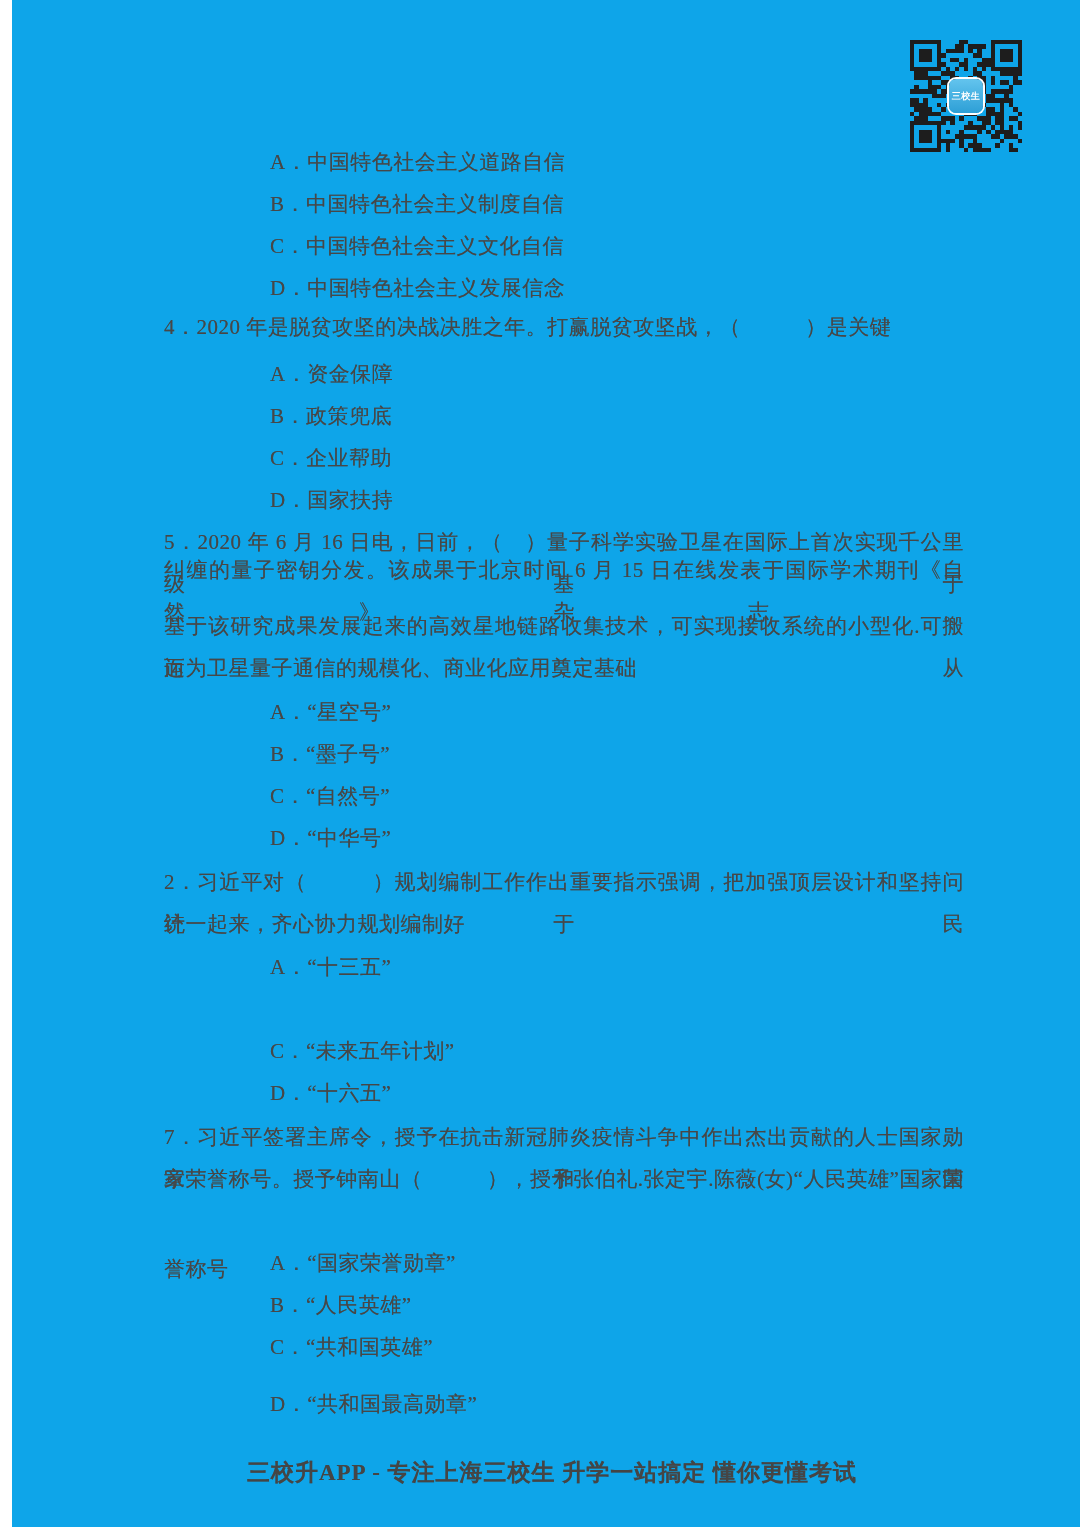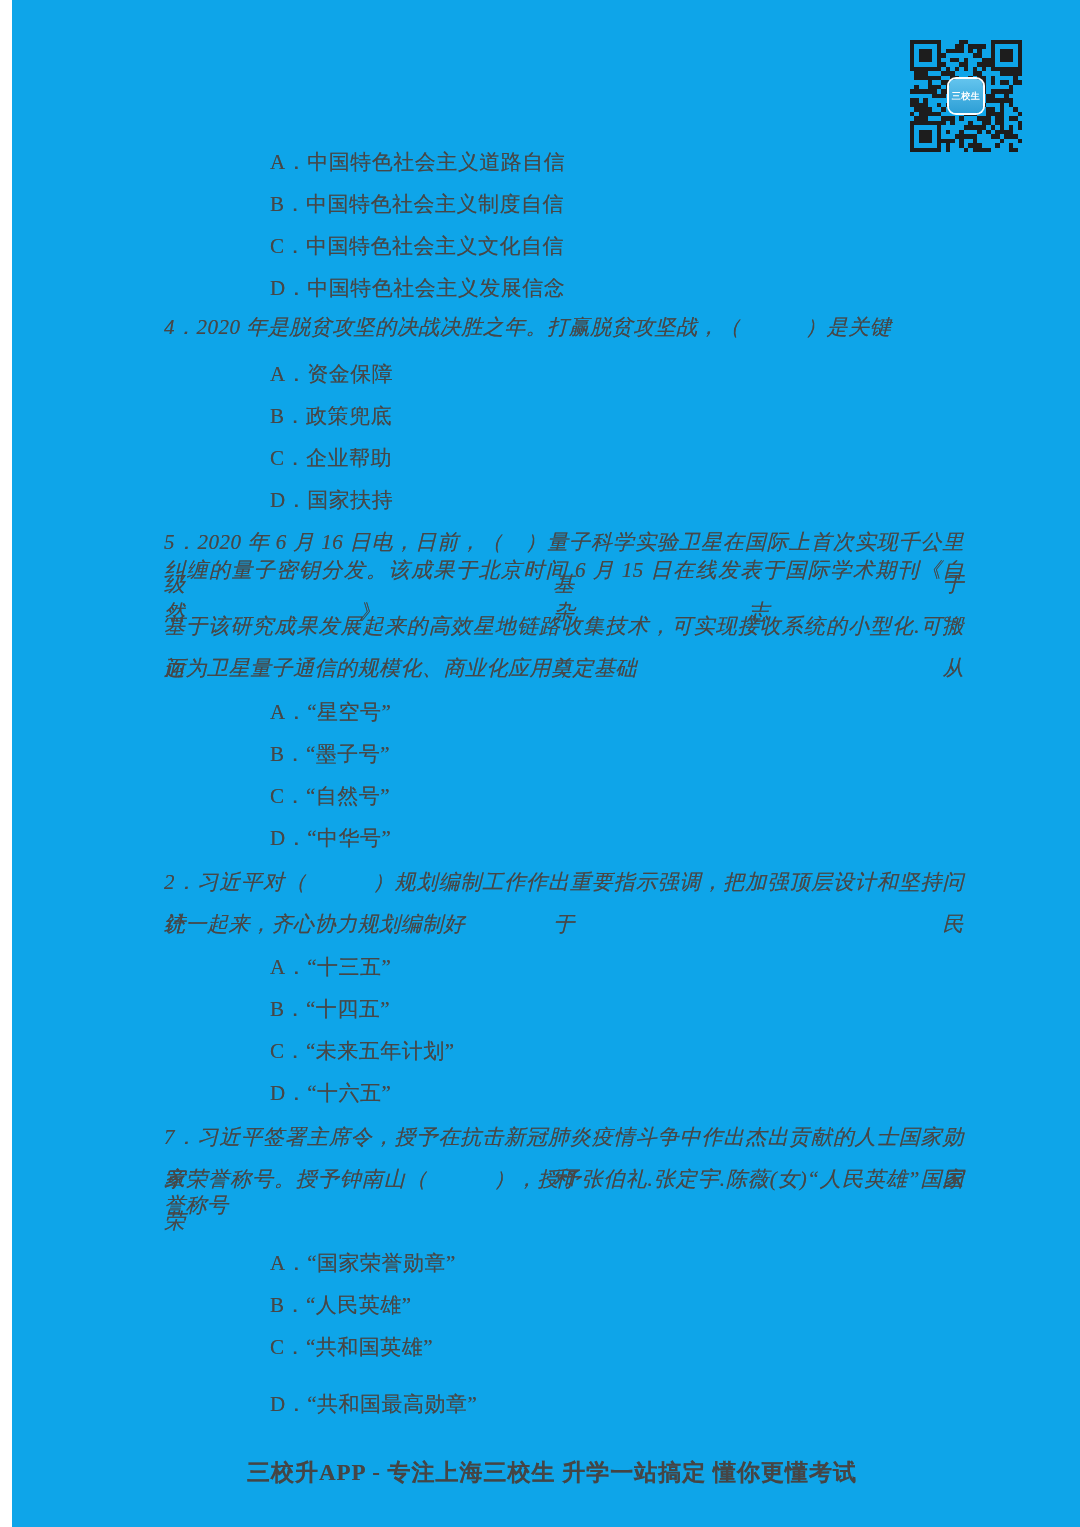--- a/index.html
+++ b/index.html
@@ -19,21 +19,20 @@
     font-size: 21px;
     color: #474747;
     text-shadow: 0 0 0.6px rgba(70,70,70,0.65);
     letter-spacing: 0.5px;
   }
   .stem {
     left: 152px;
     width: 800px;
     text-align: justify;
     text-align-last: justify;
-    font-style: italic;
   }
   .stem.last {
     text-align-last: left;
   }
   .option {
     left: 258px;
     width: 700px;
     white-space: pre;
   }
   .footer {
@@ -416,27 +415,26 @@
   <div class="line stem" style="top:605px">基于该研究成果发展起来的高效星地链路收集技术，可实现接收系统的小型化.可搬运，从</div>
   <div class="line stem last" style="top:647px">而为卫星量子通信的规模化、商业化应用奠定基础</div>
   <div class="line option" style="top:691px">A．“星空号”</div>
   <div class="line option" style="top:733px">B．“墨子号”</div>
   <div class="line option" style="top:775px">C．“自然号”</div>
   <div class="line option" style="top:817px">D．“中华号”</div>
 
   <div class="line stem" style="top:861px">2．习近平对（　　　）规划编制工作作出重要指示强调，把加强顶层设计和坚持问计于民</div>
   <div class="line stem last" style="top:903px">统一起来，齐心协力规划编制好</div>
   <div class="line option" style="top:946px">A．“十三五”</div>
-  <div class="line option" style="top:988px">B．“十四五”</div>
   <div class="line option" style="top:1030px">C．“未来五年计划”</div>
   <div class="line option" style="top:1072px">D．“十六五”</div>
 
   <div class="line stem" style="top:1116px">7．习近平签署主席令，授予在抗击新冠肺炎疫情斗争中作出杰出贡献的人士国家勋章和国</div>
   <div class="line stem" style="top:1158px">家荣誉称号。授予钟南山（　　　），授予张伯礼.张定宇.陈薇(女)“人民英雄”国家荣</div>
-  <div class="line stem last" style="top:1184px">誉称号</div>
+  <div class="line stem last" style="top:1248px">誉称号</div>
   <div class="line option" style="top:1242px">A．“国家荣誉勋章”</div>
   <div class="line option" style="top:1284px">B．“人民英雄”</div>
   <div class="line option" style="top:1326px">C．“共和国英雄”</div>
   <div class="line option" style="top:1383px">D．“共和国最高勋章”</div>
 
   <div class="footer">三校升APP - 专注上海三校生 升学一站搞定 懂你更懂考试</div>
 
 </div>
 
 </body></html>

